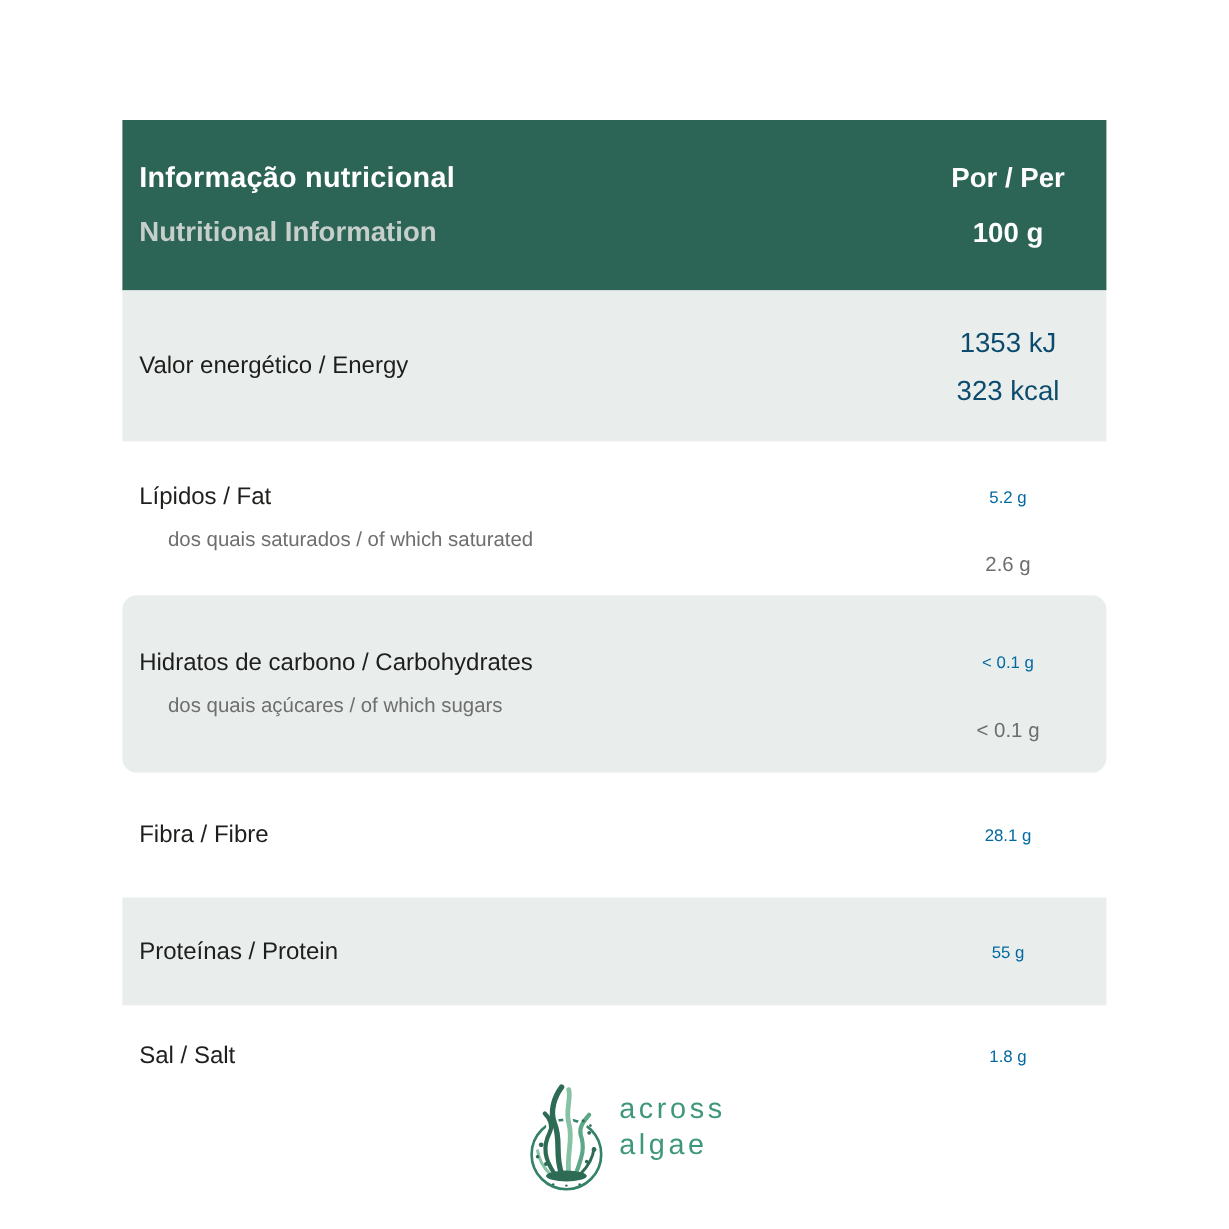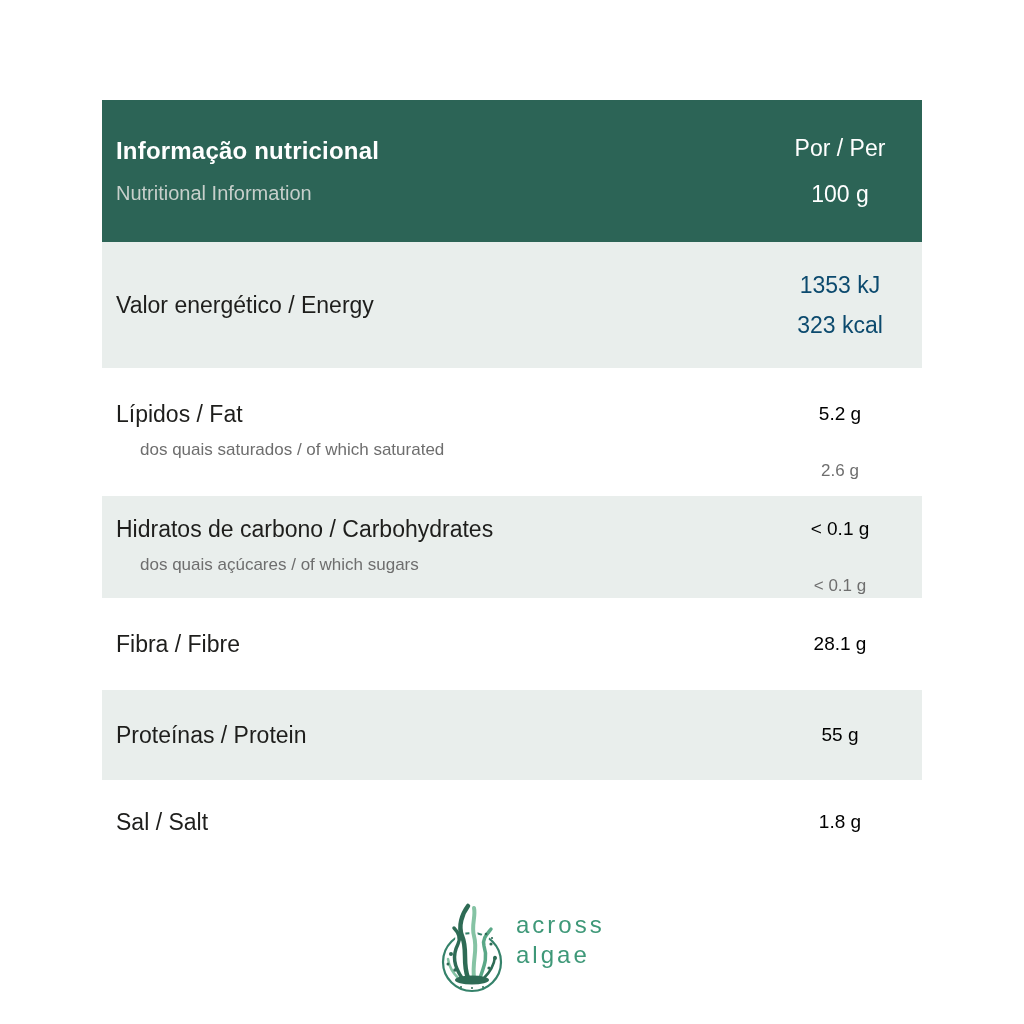--- a/index.html
+++ b/index.html
@@ -33,70 +33,70 @@
     gap: 17px;
     padding-left: 14px;
   }
   .thead-title {
     font-size: 24px;
     font-weight: 700;
     color: #ffffff;
     letter-spacing: 0.2px;
   }
   .thead-subtitle {
-    font-size: 20px;
-    font-weight: 400;
+    font-size: 23px;
+    font-weight: 700;
     color: #C7CFCB;
   }
   .thead-right {
     width: 164px;
     display: flex;
     flex-direction: column;
     justify-content: center;
     align-items: center;
     gap: 19px;
   }
   .per-label, .per-value {
     font-size: 23px;
-    font-weight: 400;
+    font-weight: 700;
     color: #ffffff;
   }
 
   
   .trow {
     display: flex;
     flex-direction: column;
     justify-content: center;
     background: #ffffff;
   }
   .trow.shaded { background: #E9EEEC; }
 
   .row-energy  { height: 126px; flex-direction: row; align-items: center; }
   .row-fat     { height: 128px; }
-  .row-carbs   { height: 102px; }
-  .row-fibre   { height: 92px; justify-content: center;  }
+  .row-carbs   { height: 148px; border-radius: 12px; }
+  .row-fibre   { height: 104px; justify-content: center;  }
   .row-protein { height: 90px;  }
   .row-salt    { height: 84px;  }
 
   .tline {
     display: flex;
     align-items: center;
     height: 36px;
   }
   .cell-label {
     flex: 1;
     padding-left: 14px;
-    font-size: 23px;
+    font-size: 20px;
     color: #1E1E1C;
   }
   .cell-value {
     width: 164px;
     text-align: center;
-    font-size: 19px;
-    color: #000000;
+    font-size: 14px;
+    color: #0369a1;
   }
   .sub-label {
     padding-left: 38px;
     font-size: 17px;
     color: #6E6E6E;
   }
   .sub-value {
     font-size: 17px;
     color: #6E6E6E;
     margin-top: 41px;

